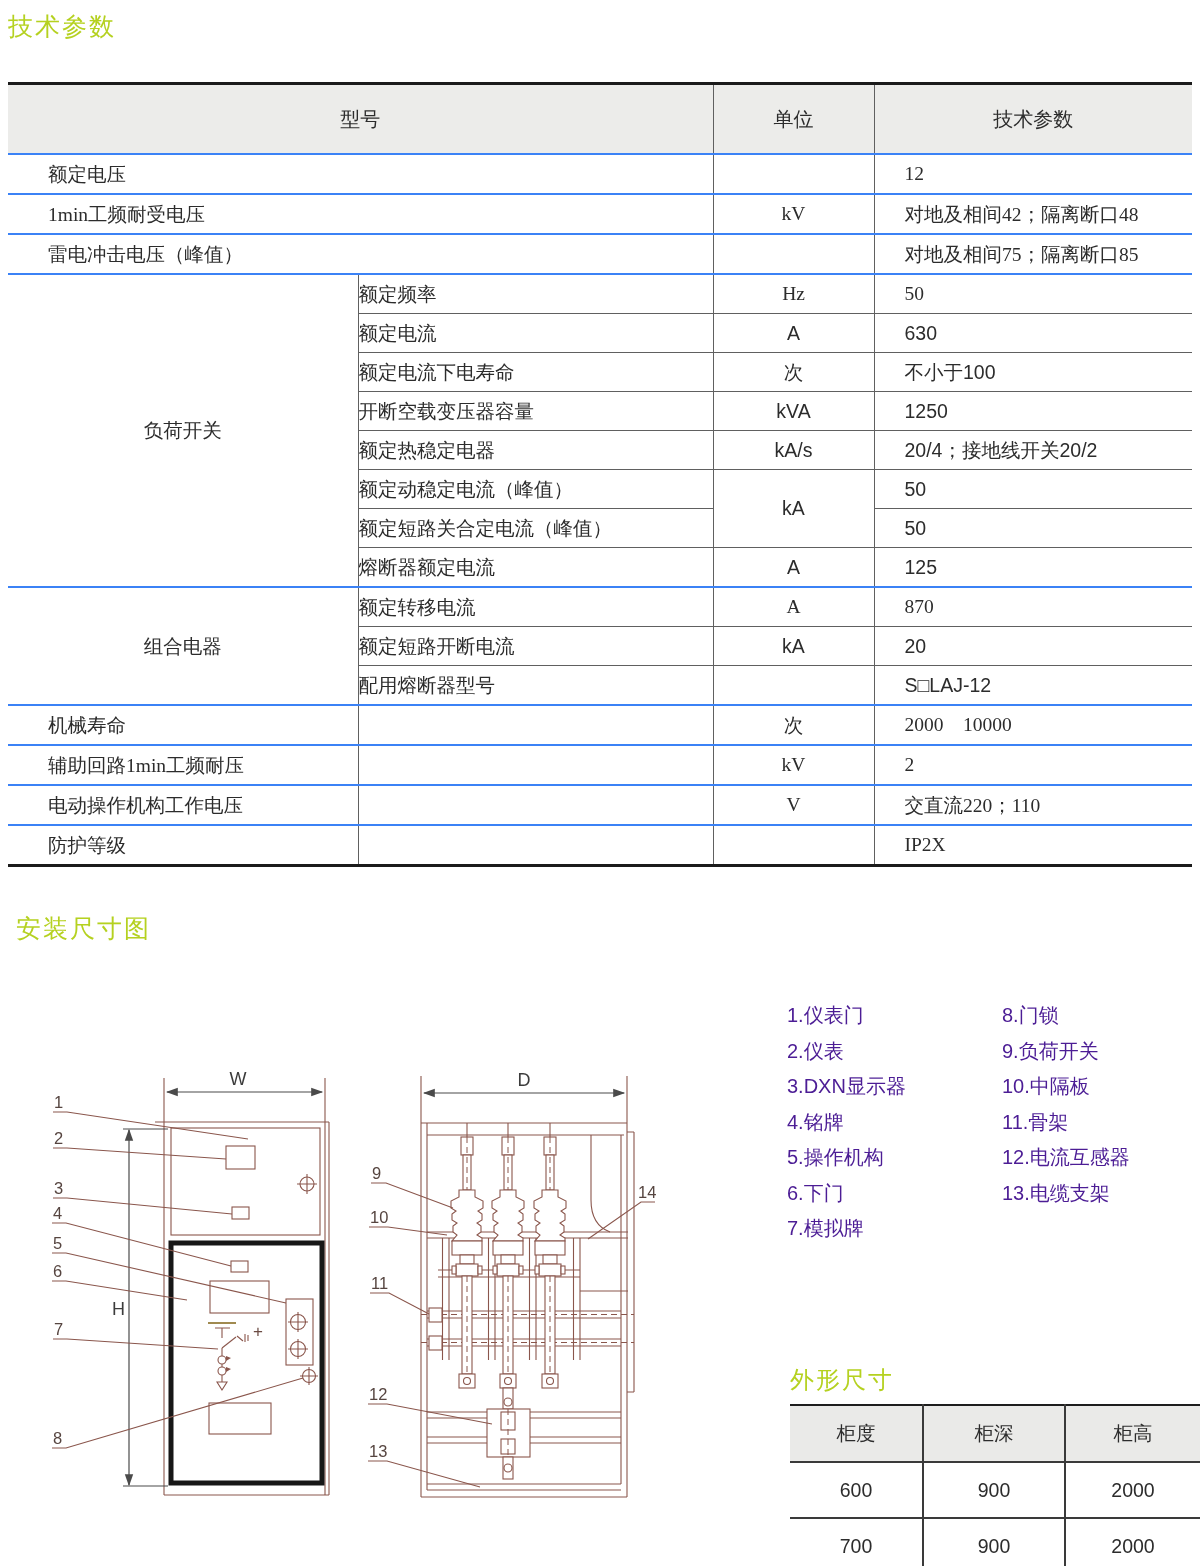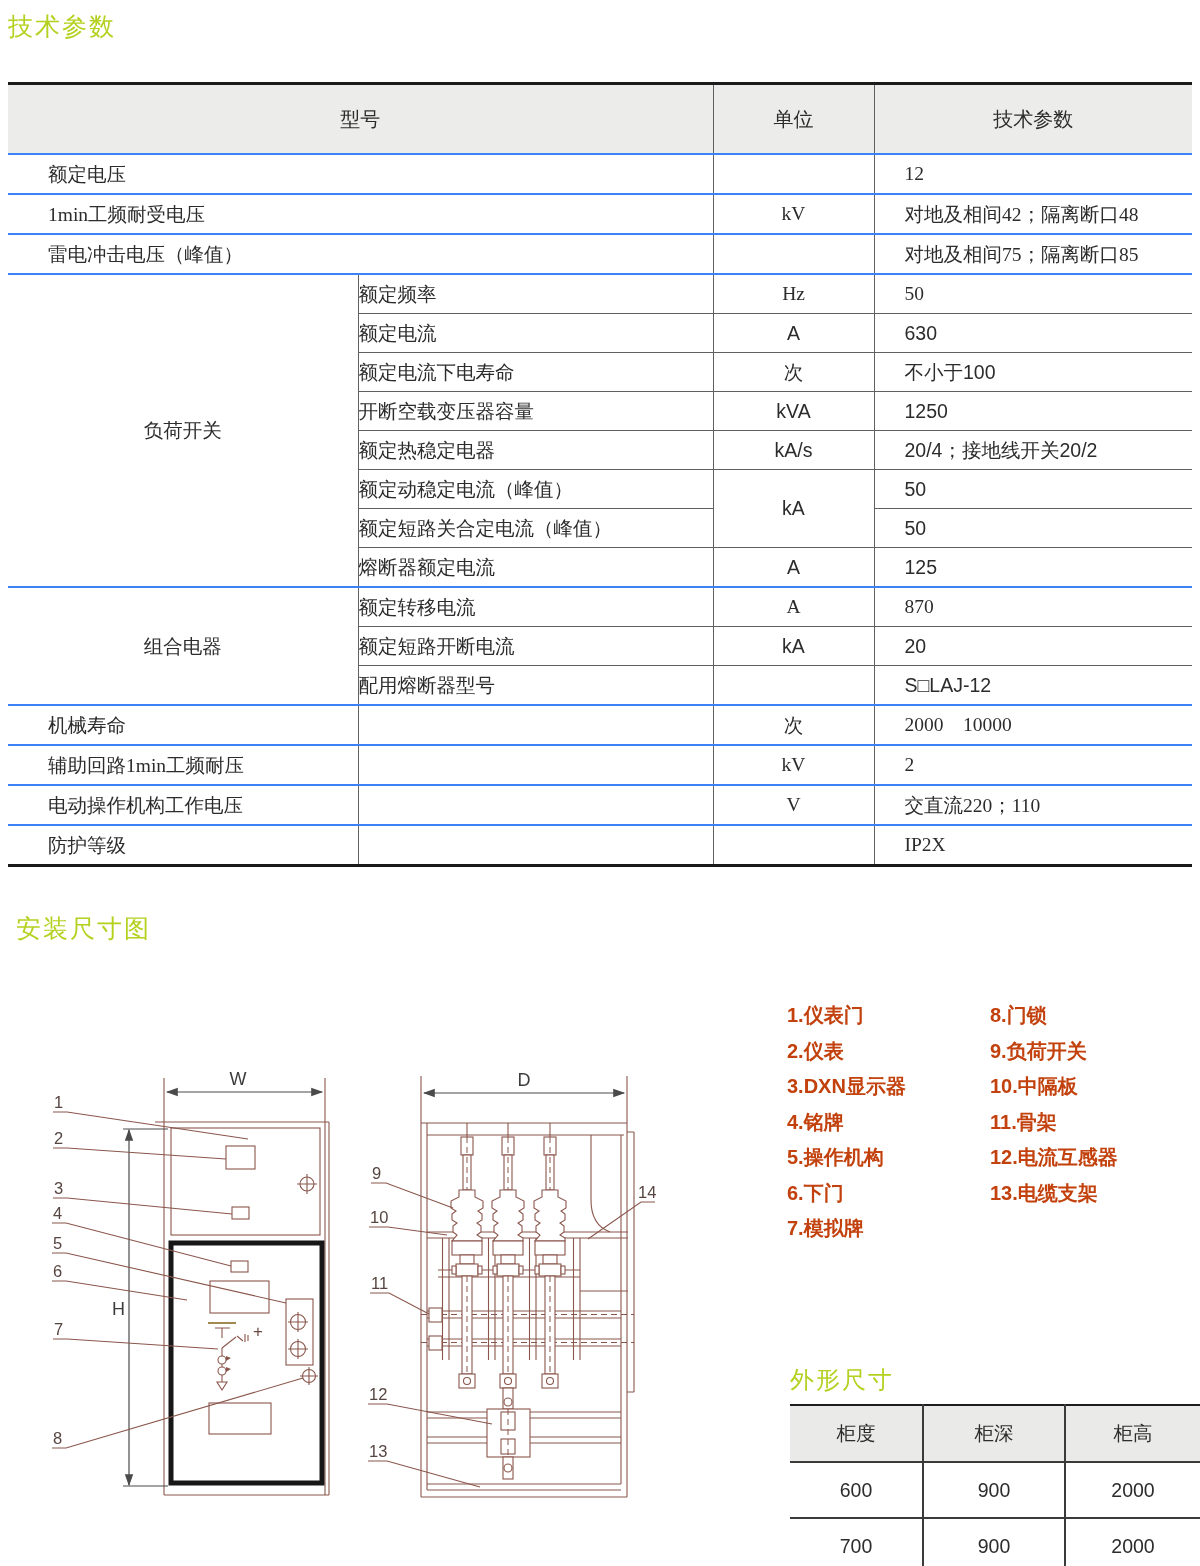--- a/index.html
+++ b/index.html
@@ -28,22 +28,22 @@
   #spec .vl{border-left:1px solid #606060;}
   #spec .c{text-align:center;}
   #spec .lab{padding-left:40px;}
   #spec .sub{}
   #spec .val{padding-left:30px;white-space:pre-wrap;}
   #spec .grp{text-align:center;}
 
   
   #legend{
     position:absolute;left:787px;top:998px;width:400px;
-    display:grid;grid-template-columns:203px auto;column-gap:0;
-    font-size:20px;color:#c2410c;line-height:35.5px;font-weight:bold;
+    display:grid;grid-template-columns:203px auto;column-gap:12px;
+    font-size:20px;color:#4c1d95;line-height:35.5px;
   }
   #legend .lcol{display:block;}
 
   
   #dims{
     position:absolute;left:790px;top:1404px;width:410px;
     border-collapse:collapse;table-layout:fixed;
     border-top:2.5px solid #1d1d1d;border-bottom:2.5px solid #1d1d1d;
   }
   #dims td{

